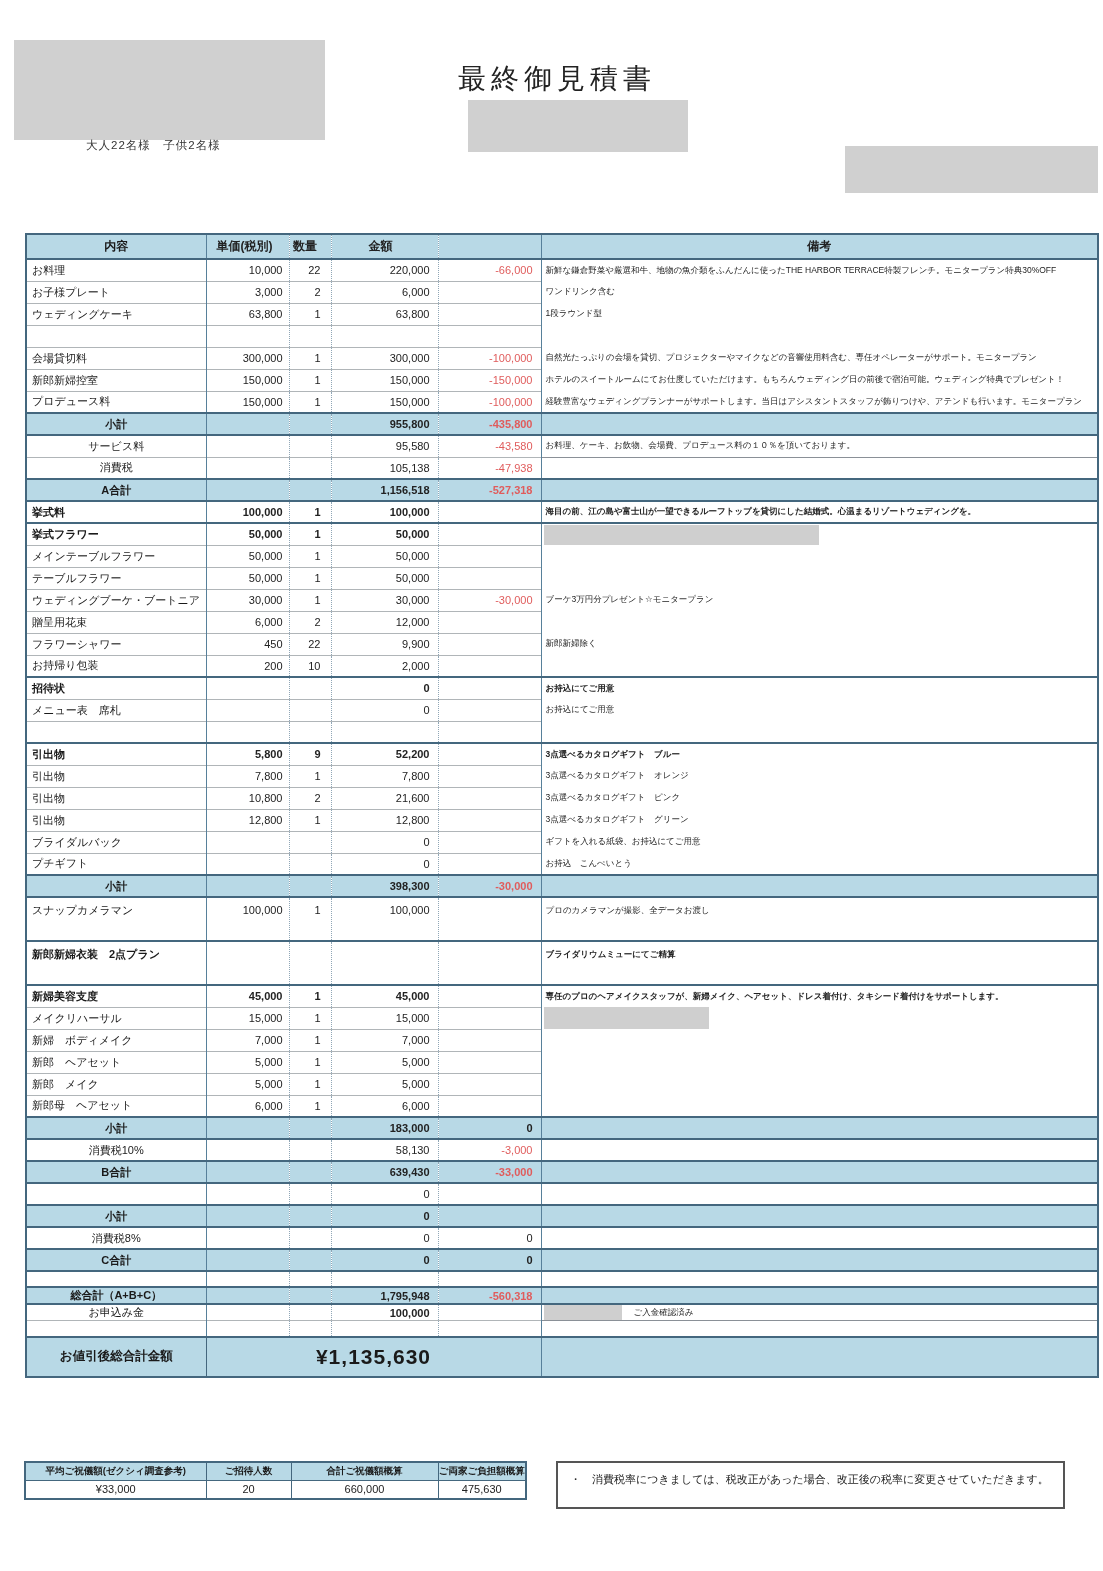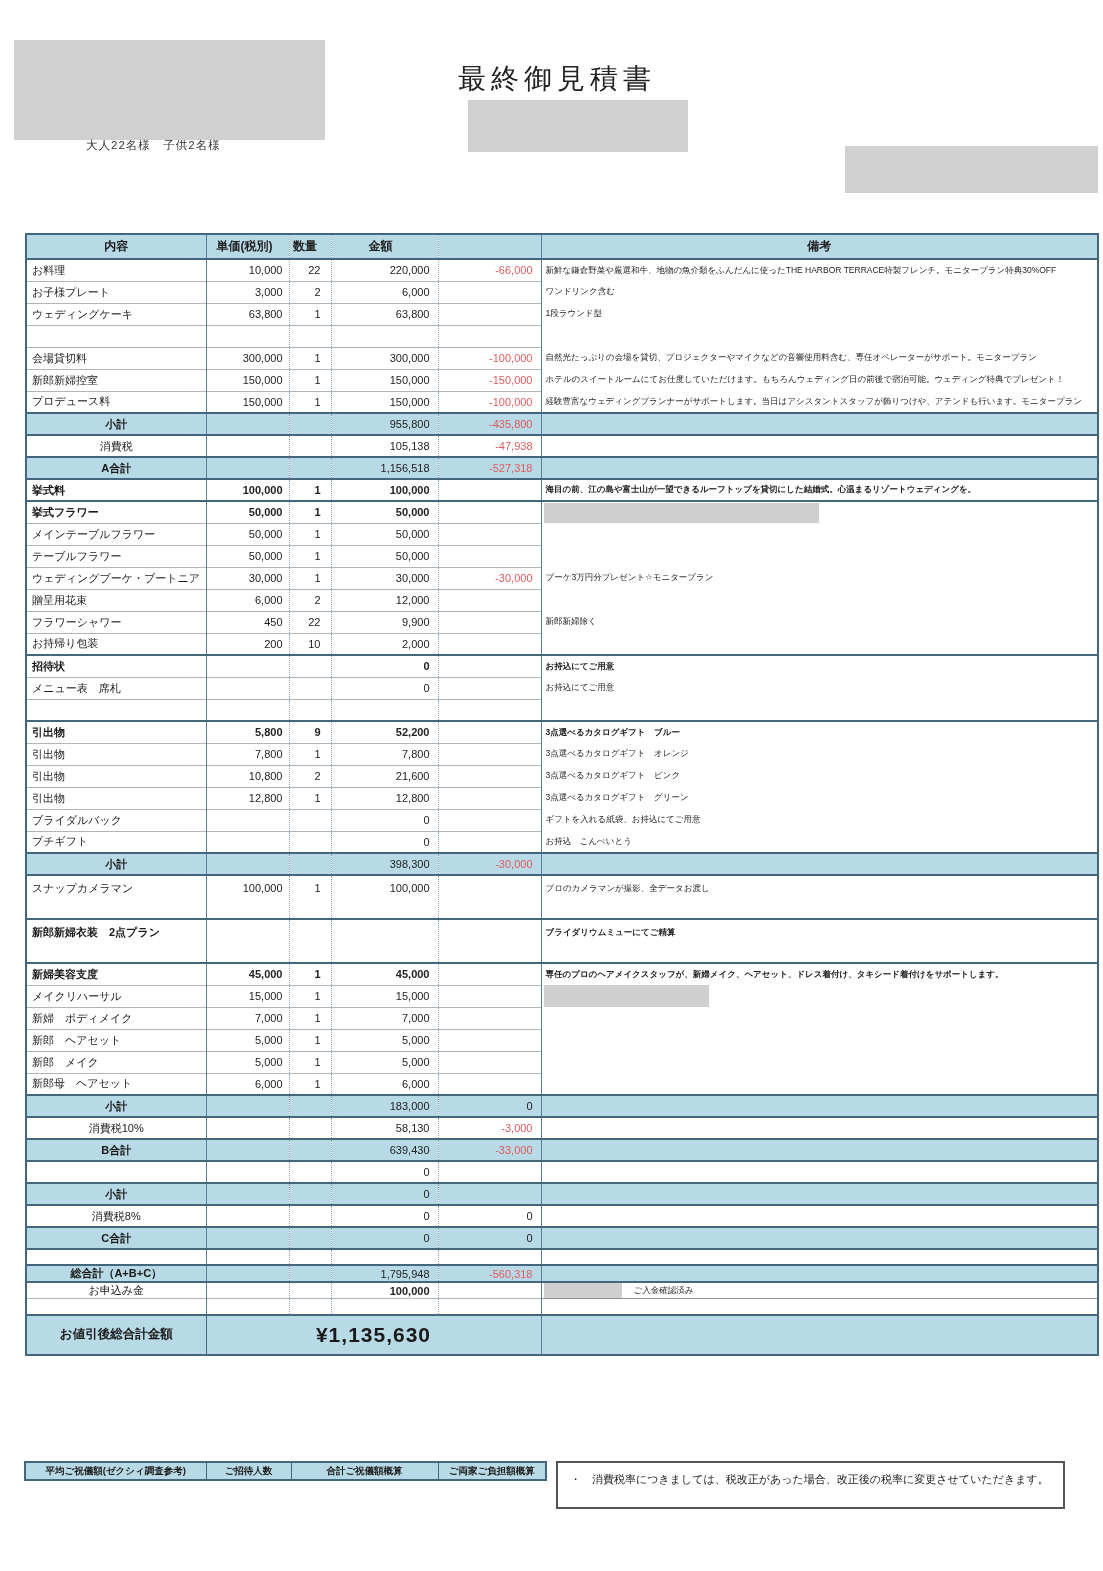--- a/index.html
+++ b/index.html
@@ -36,21 +36,21 @@
   th.cr{border-left:1px solid #57809a;}
   .cl{text-align:left;padding:0 5px;}
   .cu{text-align:right;padding-right:6px;color:#222;}
   .cq{text-align:right;padding-right:10px;color:#222;}
   .ca{text-align:right;padding-right:8px;color:#222;}
   .cd{text-align:right;padding-right:8px;color:#222;}
   .cr{font-size:8.5px;padding:0 4px;text-align:left;color:#222;border-top:none;position:relative;}
   tr.mid .cl{text-align:center;}
   tr.sub td{background:var(--blue);border-top:2px solid var(--bd);border-bottom:2px solid var(--bd);}
   tr.sub .cl{text-align:center;font-weight:bold;}
-  tr.sub .ca,tr.sub .cd{font-weight:normal;}
+  tr.sub .ca,tr.sub .cd{font-weight:bold;}
   tr.sec td{border-top:2px solid var(--bd);font-weight:bold;}
   tr.sec td.cr{border-top:2px solid var(--bd);}
   tr.sub td.cr{border-top:2px solid var(--bd);}
   td.cr.rline{border-top:1px solid #8a9097;}
   tr.fuse td:not(.cr){border-top:none;}
   tr.h2 td{height:44px;vertical-align:top;line-height:24px;}
   tr.tall td{height:16px;}
   .neg{color:var(--red);text-align:right;}
   .bamt{font-weight:bold;}
   tr.grand td{background:var(--blue);border-top:2px solid var(--bd);height:40px;}
@@ -59,21 +59,21 @@
         border-left:1px solid var(--bd);}
   .rbox{position:absolute;background:#cfcfcf;display:block;}
 
   
   table.summary{position:absolute;top:1461px;left:24px;border-collapse:collapse;
                 border:2px solid var(--bd);table-layout:fixed;}
   table.summary th{background:var(--blue);font-size:9.5px;font-weight:bold;height:18px;
                 border:1px solid var(--bd);text-align:center;overflow:hidden;white-space:nowrap;margin-top:8px;}
   table.summary td{height:19px;font-size:11px;text-align:center;border:1px solid var(--bd);
                 background:#fff;color:#222;}
-  .sw1{width:181px;}.sw2{width:85px;}.sw3{width:147px;}.sw4{width:108px;}
+  .sw1{width:181px;}.sw2{width:85px;}.sw3{width:147px;}.sw4{width:88px;}
 
   
   .note{position:absolute;top:1461px;left:556px;width:509px;height:48px;border:2px solid #555;
         font-size:11px;color:#222;padding:9px 12px;white-space:nowrap;overflow:hidden;background:#fff;}
 </style>
 </head>
 <body>
 
 <div class="page">
 
@@ -161,20 +161,28 @@
         </tr>
         <tr class="sub">
           <td class="cl">小計</td>
           <td class="cu"></td>
           <td class="cq"></td>
           <td class="ca">955,800</td>
           <td class="cd neg">-435,800</td>
           <td class="cr"></td>
         </tr>
         <tr class="mid">
+          <td class="cl">サービス料</td>
+          <td class="cu"></td>
+          <td class="cq"></td>
+          <td class="ca">95,580</td>
+          <td class="cd neg">-43,580</td>
+          <td class="cr rline"><span>お料理、ケーキ、お飲物、会場費、プロデュース料の１０％を頂いております。</span></td>
+        </tr>
+        <tr class="mid">
           <td class="cl">消費税</td>
           <td class="cu"></td>
           <td class="cq"></td>
           <td class="ca">105,138</td>
           <td class="cd neg">-47,938</td>
           <td class="cr rline"></td>
         </tr>
         <tr class="sub">
           <td class="cl">A合計</td>
           <td class="cu"></td>
@@ -492,20 +500,26 @@
   </table>
 
   <table class="summary">
     <tbody>
         <tr>
       <th class="sw1">平均ご祝儀額(ゼクシィ調査参考)</th>
       <th class="sw2">ご招待人数</th>
       <th class="sw3">合計ご祝儀額概算</th>
       <th class="sw4">ご両家ご負担額概算</th>
     </tr>
+    <tr>
+      <td>¥33,000</td>
+      <td>20</td>
+      <td>660,000</td>
+      <td>475,630</td>
+    </tr>
   </tbody>
     </table>
 
   <div class="note">
     <span>・　消費税率につきましては、税改正があった場合、改正後の税率に変更させていただきます。</span>
   </div>
 
 </div>
 
 </body></html>

